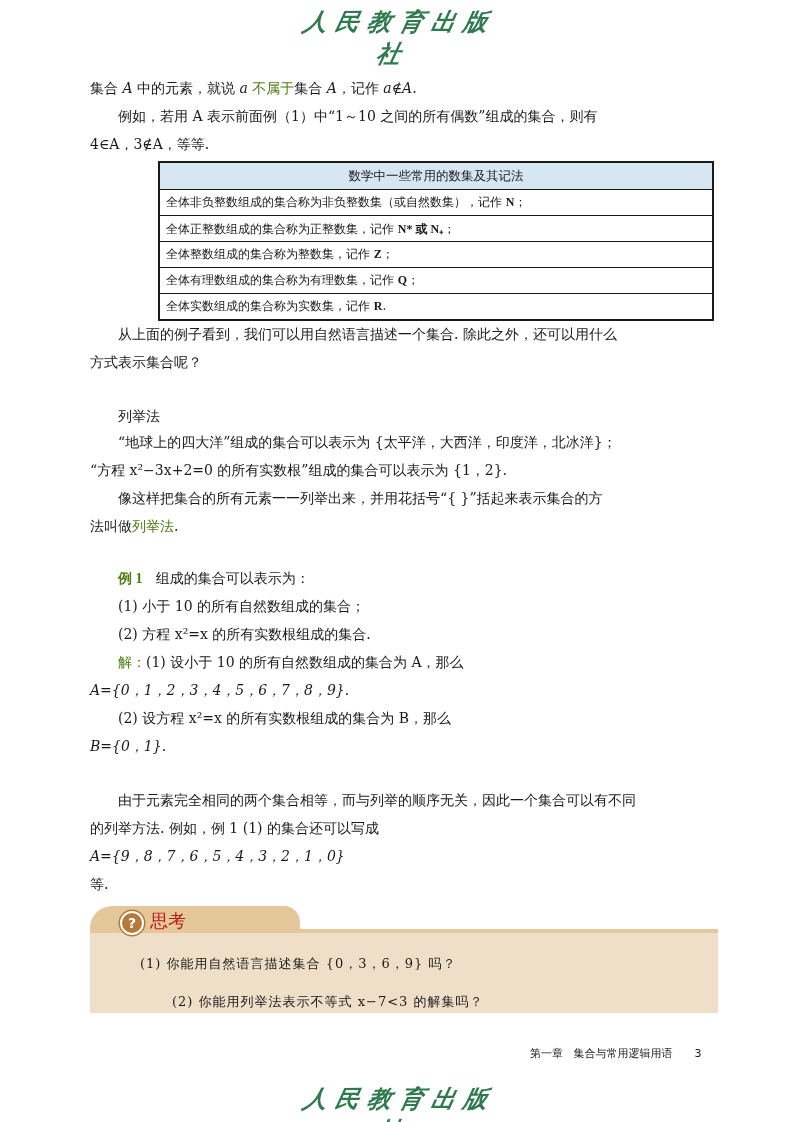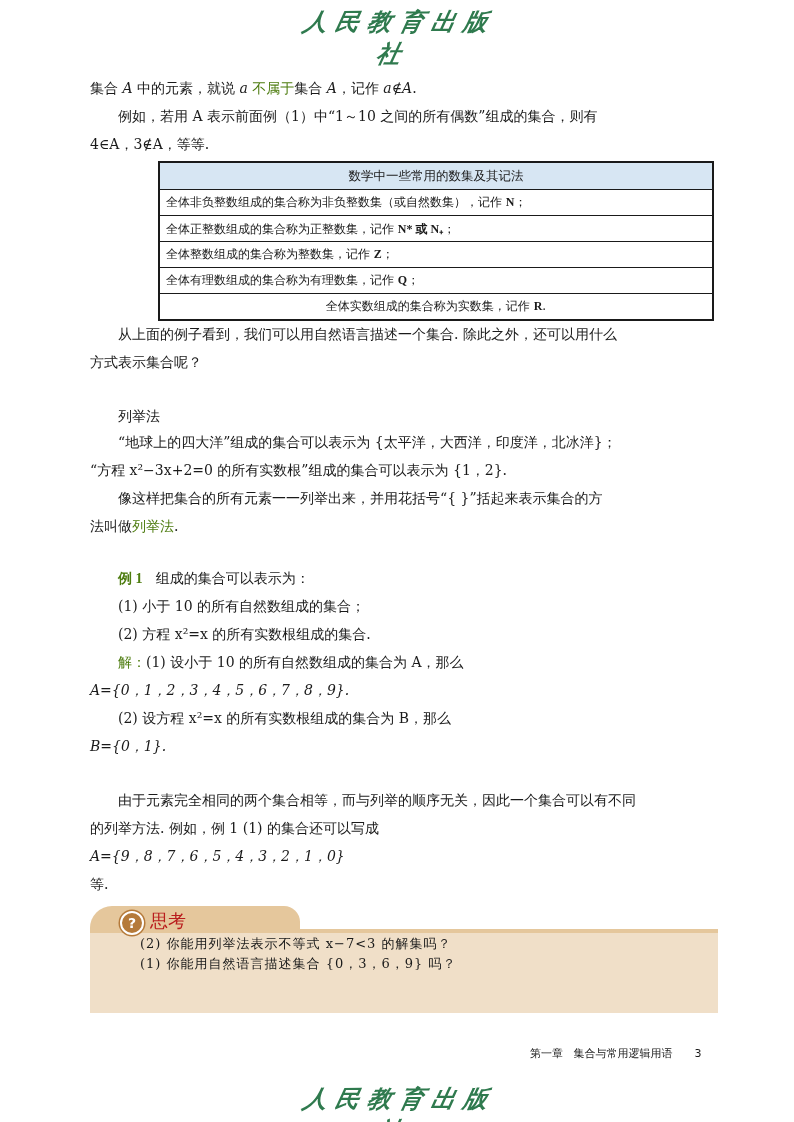--- a/index.html
+++ b/index.html
@@ -26,21 +26,21 @@
     .center { left: 90px; width: 630px; text-align: left; }
     table.numsets {
       position: absolute; left: 158px; top: 161px; width: 556px;
       border-collapse: collapse; border: 2px solid #1a1a1a; font-size: 12px;
     }
     table.numsets th {
       background: #d7e6f3; font-weight: normal; height: 24px; border-bottom: 1.5px solid #1a1a1a;
       font-size: 12.5px;
     }
     table.numsets td { height: 25px; padding: 0 6px; border-bottom: 1px solid #1a1a1a; }
-    table.numsets tr:last-child td { border-bottom: none; text-align: center; }
+    table.numsets tr:last-child td { border-bottom: none; }
     .bold { font-weight: bold; font-family: "Liberation Serif", serif; }
     .think {
       position: absolute; left: 90px; top: 933px; width: 628px; height: 80px; background: #f0dfc8;
     }
     .think-bar { position: absolute; left: 90px; top: 929px; width: 628px; height: 5px; background: #e5c79c; }
     .think-tab {
       position: absolute; left: 90px; top: 906px; width: 210px; height: 27px; background: #e5c79c;
       border-top-left-radius: 22px; border-top-right-radius: 16px;
     }
     .q-icon {
@@ -120,19 +120,19 @@
 <div class="line" style="top:818px;">的列举方法. 例如，例 1 (1) 的集合还可以写成</div>
 <div class="line center it" style="top:846px;">A={9，8，7，6，5，4，3，2，1，0}</div>
 <div class="line" style="top:874px;">等.</div>
 
 <div class="think-tab"></div>
 <div class="think-bar"></div>
 <div class="think"></div>
 <div class="q-icon">?</div>
 <div class="think-title">思考</div>
 <div class="think-line" style="top:955px;">(1) 你能用自然语言描述集合 {0，3，6，9} 吗？</div>
-<div class="think-line" style="top:935px;">(2) 你能用列举法表示不等式 x−7&lt;3 的解集吗？</div>
+<div class="think-line" style="top:993px;margin-left:32px;">(2) 你能用列举法表示不等式 x−7&lt;3 的解集吗？</div>
 
 <div class="footer">
   <span>第一章</span>&nbsp;&nbsp;&nbsp;<span>集合与常用逻辑用语</span><span class="pg">3</span>
 </div>
 
 <div class="logo bottom">人民教育出版社</div>
 
 </body></html>

